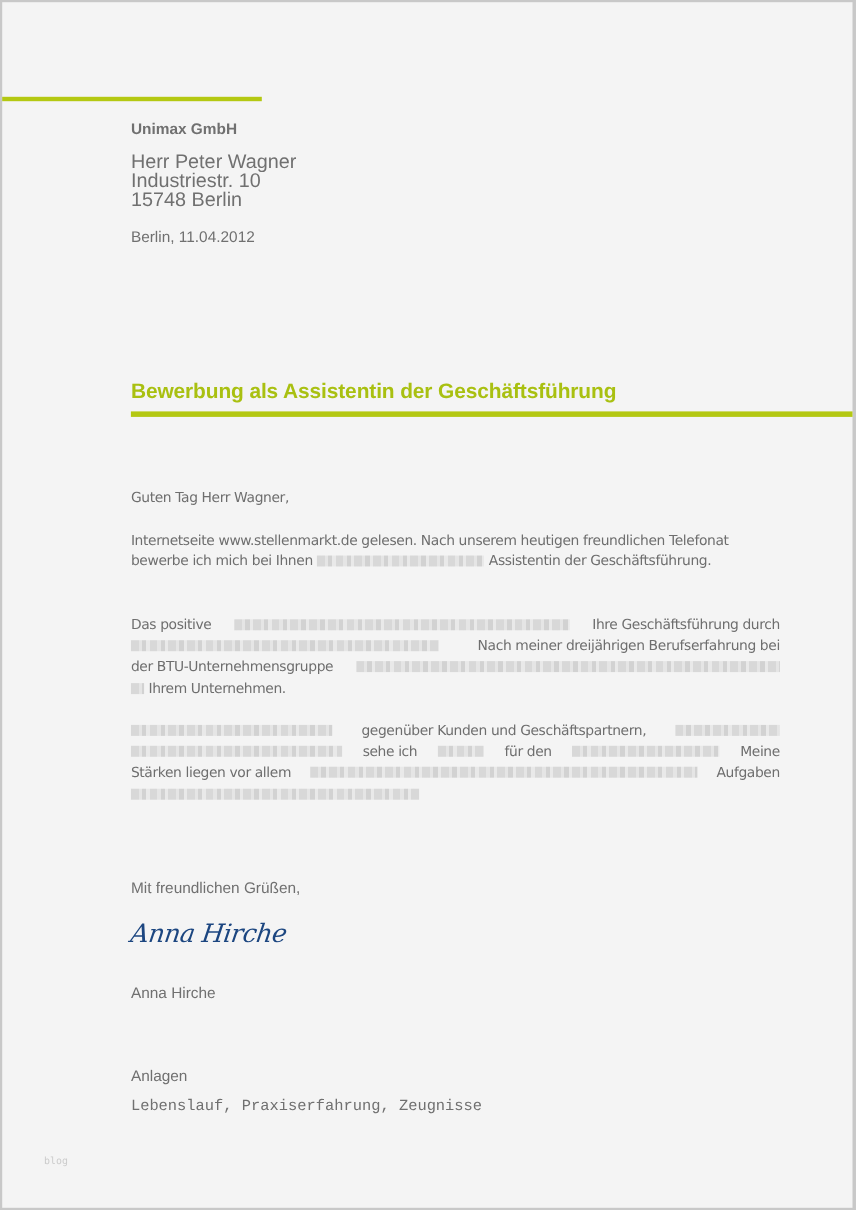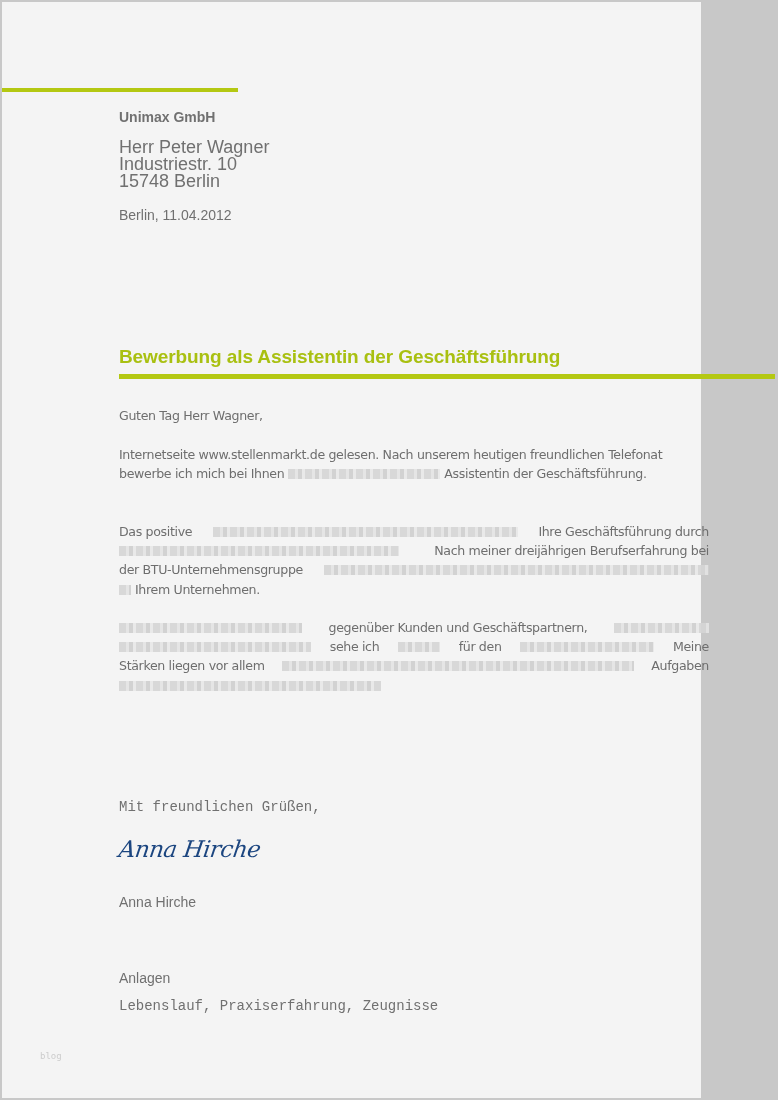--- a/index.html
+++ b/index.html
@@ -10,21 +10,21 @@
     body {
       width: 778px;
       height: 1100px;
       position: relative;
       overflow: hidden;
     }
     .page {
       position: absolute;
       left: 2px;
       top: 2px;
-      width: 699px;
+      width: 773px;
       height: 1096px;
       background: #f4f4f4;
     }
     .accent-bar-top {
       position: absolute;
       left: 0;
       top: 86px;
       width: 236px;
       height: 4px;
       background: #b4c812;
@@ -63,37 +63,38 @@
     .body-text {
       position: absolute;
       left: 117px;
       width: 590px;
       font-family: "DejaVu Sans", sans-serif;
       font-size: 12.6px;
       color: #6e6e6e;
       line-height: 19.2px;
       text-align: justify;
       letter-spacing: -0.35px;
+      margin-top: 36px;
     }
     .line {
       display: flex;
       justify-content: space-between;
       white-space: nowrap;
       height: 19.2px;
     }
     .line.left { justify-content: flex-start; gap: 4px; }
     .blur {
       display: inline-block;
       height: 10px;
       margin-top: 5px;
       background: repeating-linear-gradient(90deg, #d6d6d6 0 7px, #e4e4e4 7px 10px, #cfcfcf 10px 14px, #e8e8e8 14px 17px);
       filter: blur(0.6px);
       opacity: 0.9;
     }
-    .closing { left: 117px; top: 797px; font-family: Liberation Mono, monospace; }
+    .closing { left: 117px; top: 797px; }
     .signature {
       position: absolute;
       left: 117px;
       top: 834px;
       font-family: "DejaVu Serif", serif;
       font-style: italic;
       font-size: 23px;
       color: #1c4680;
       letter-spacing: -0.5px;
       transform: skewX(-8deg);

